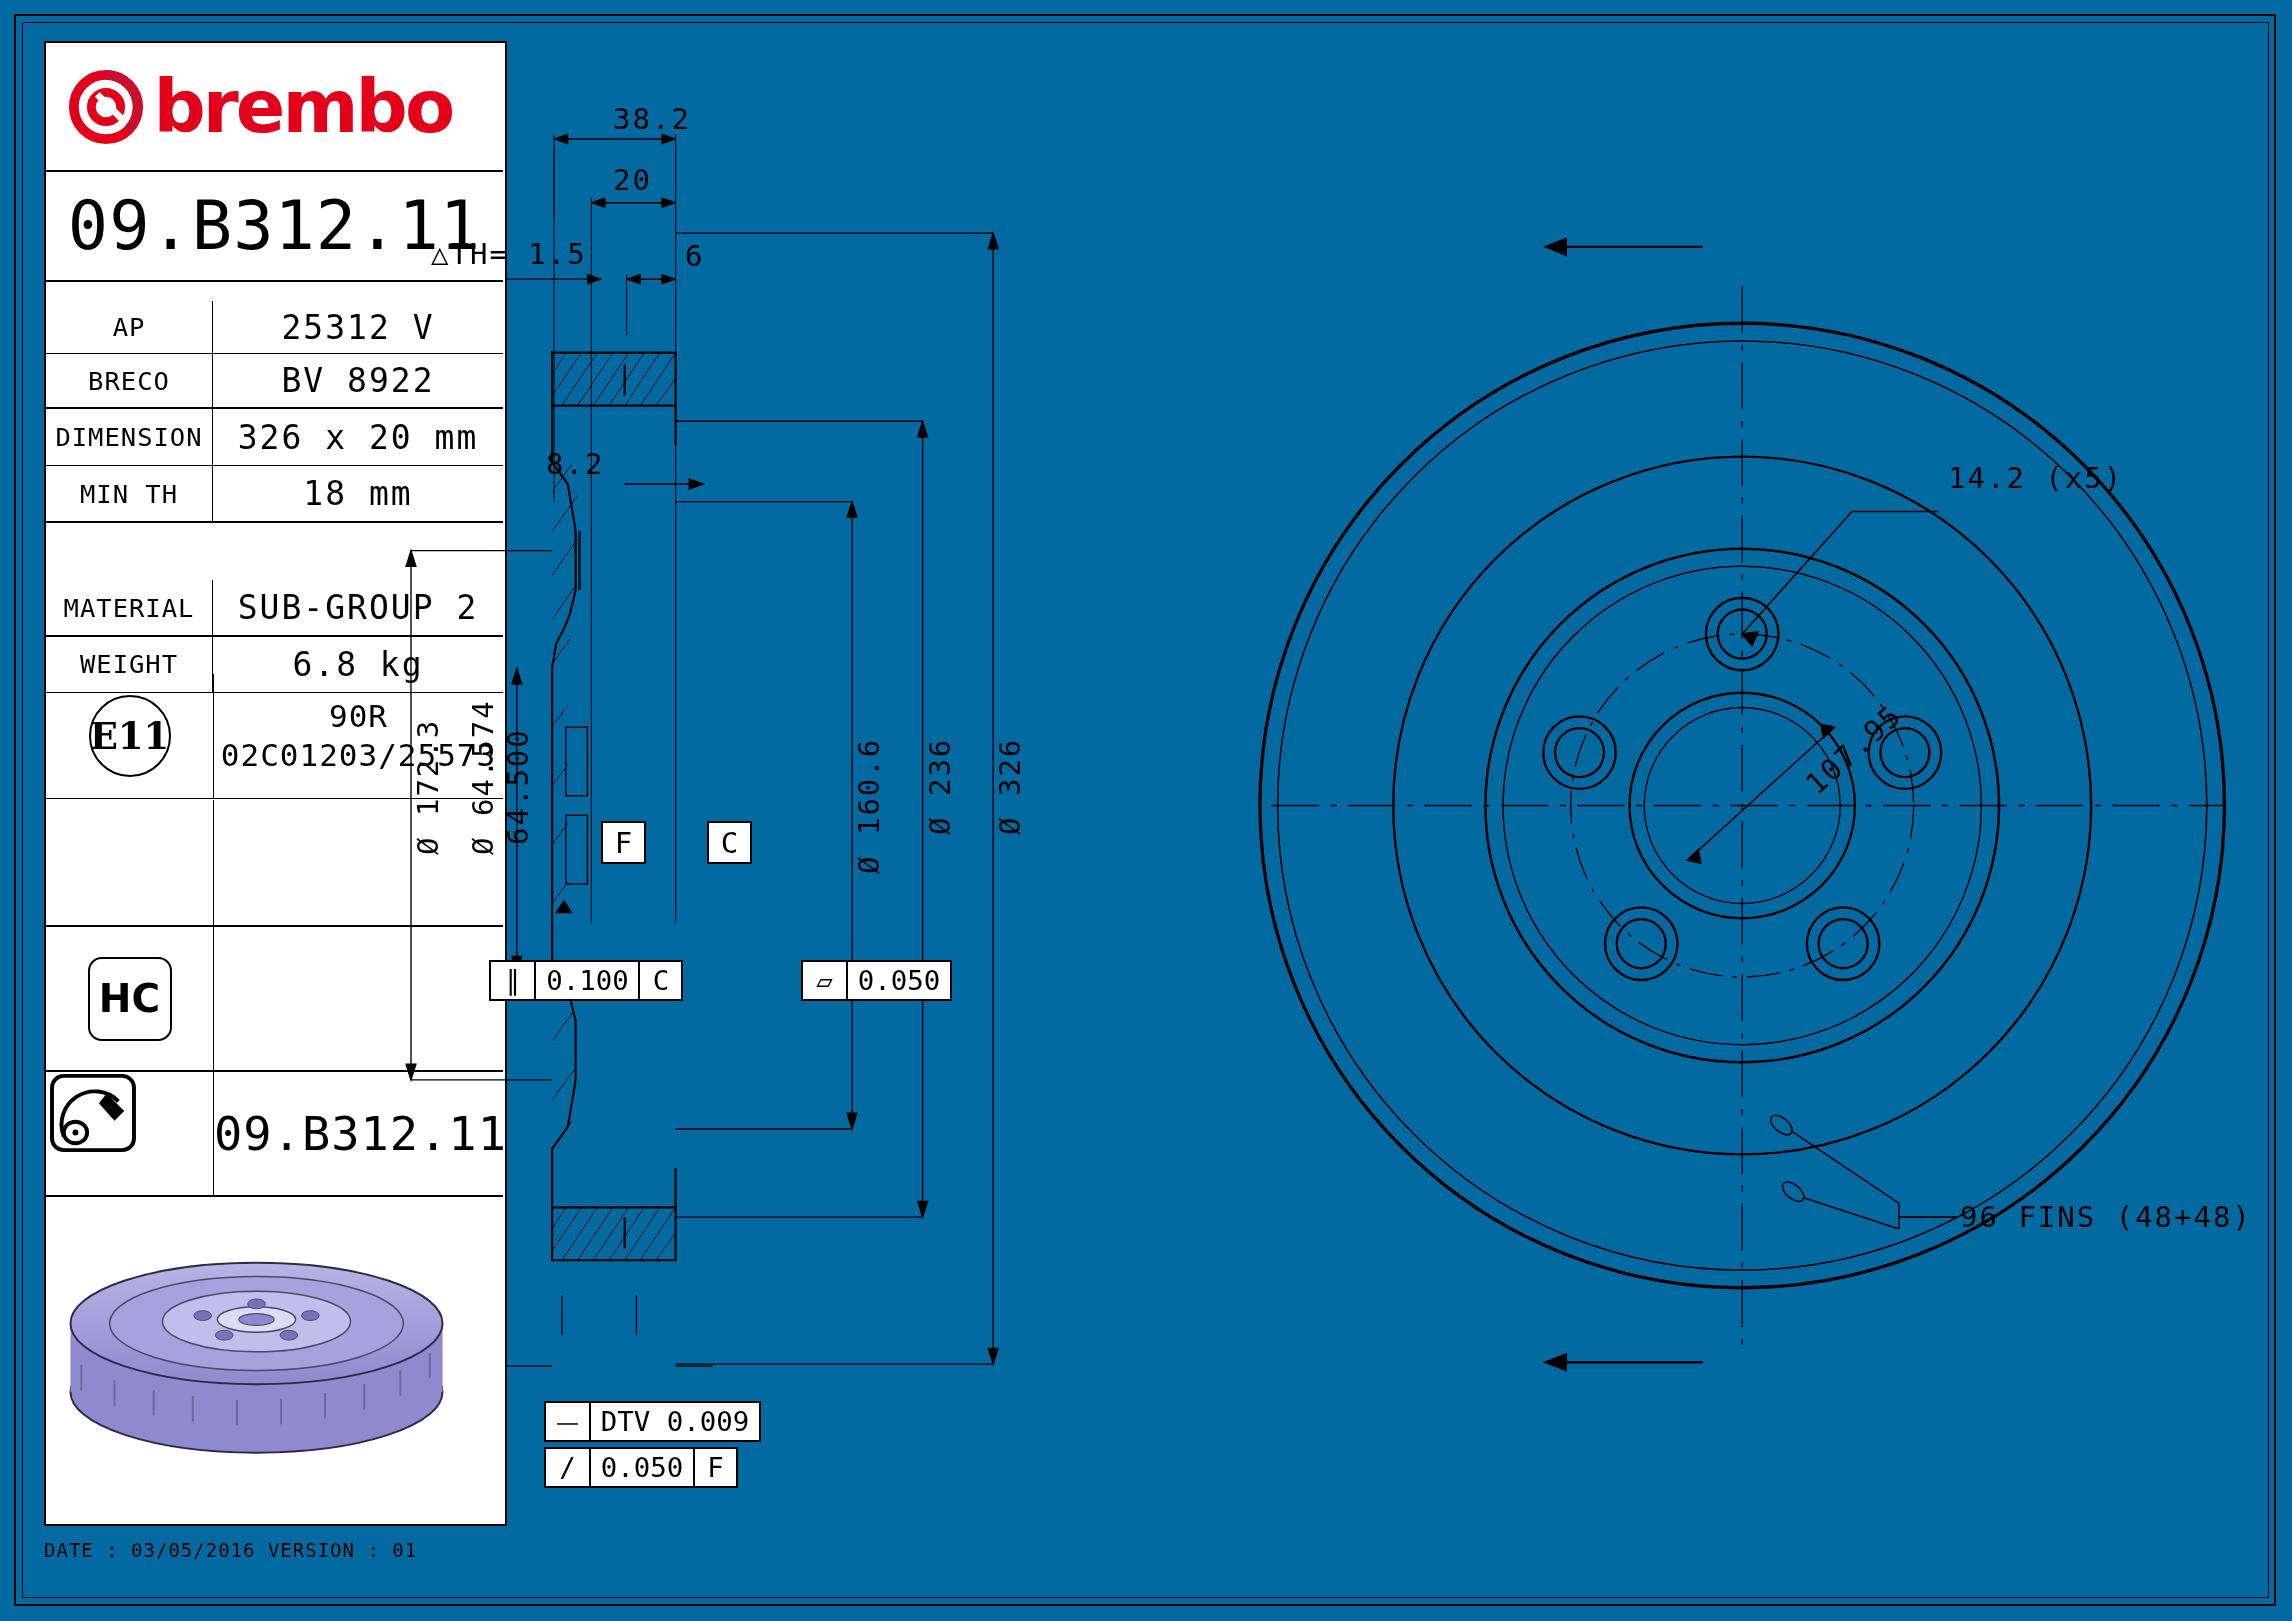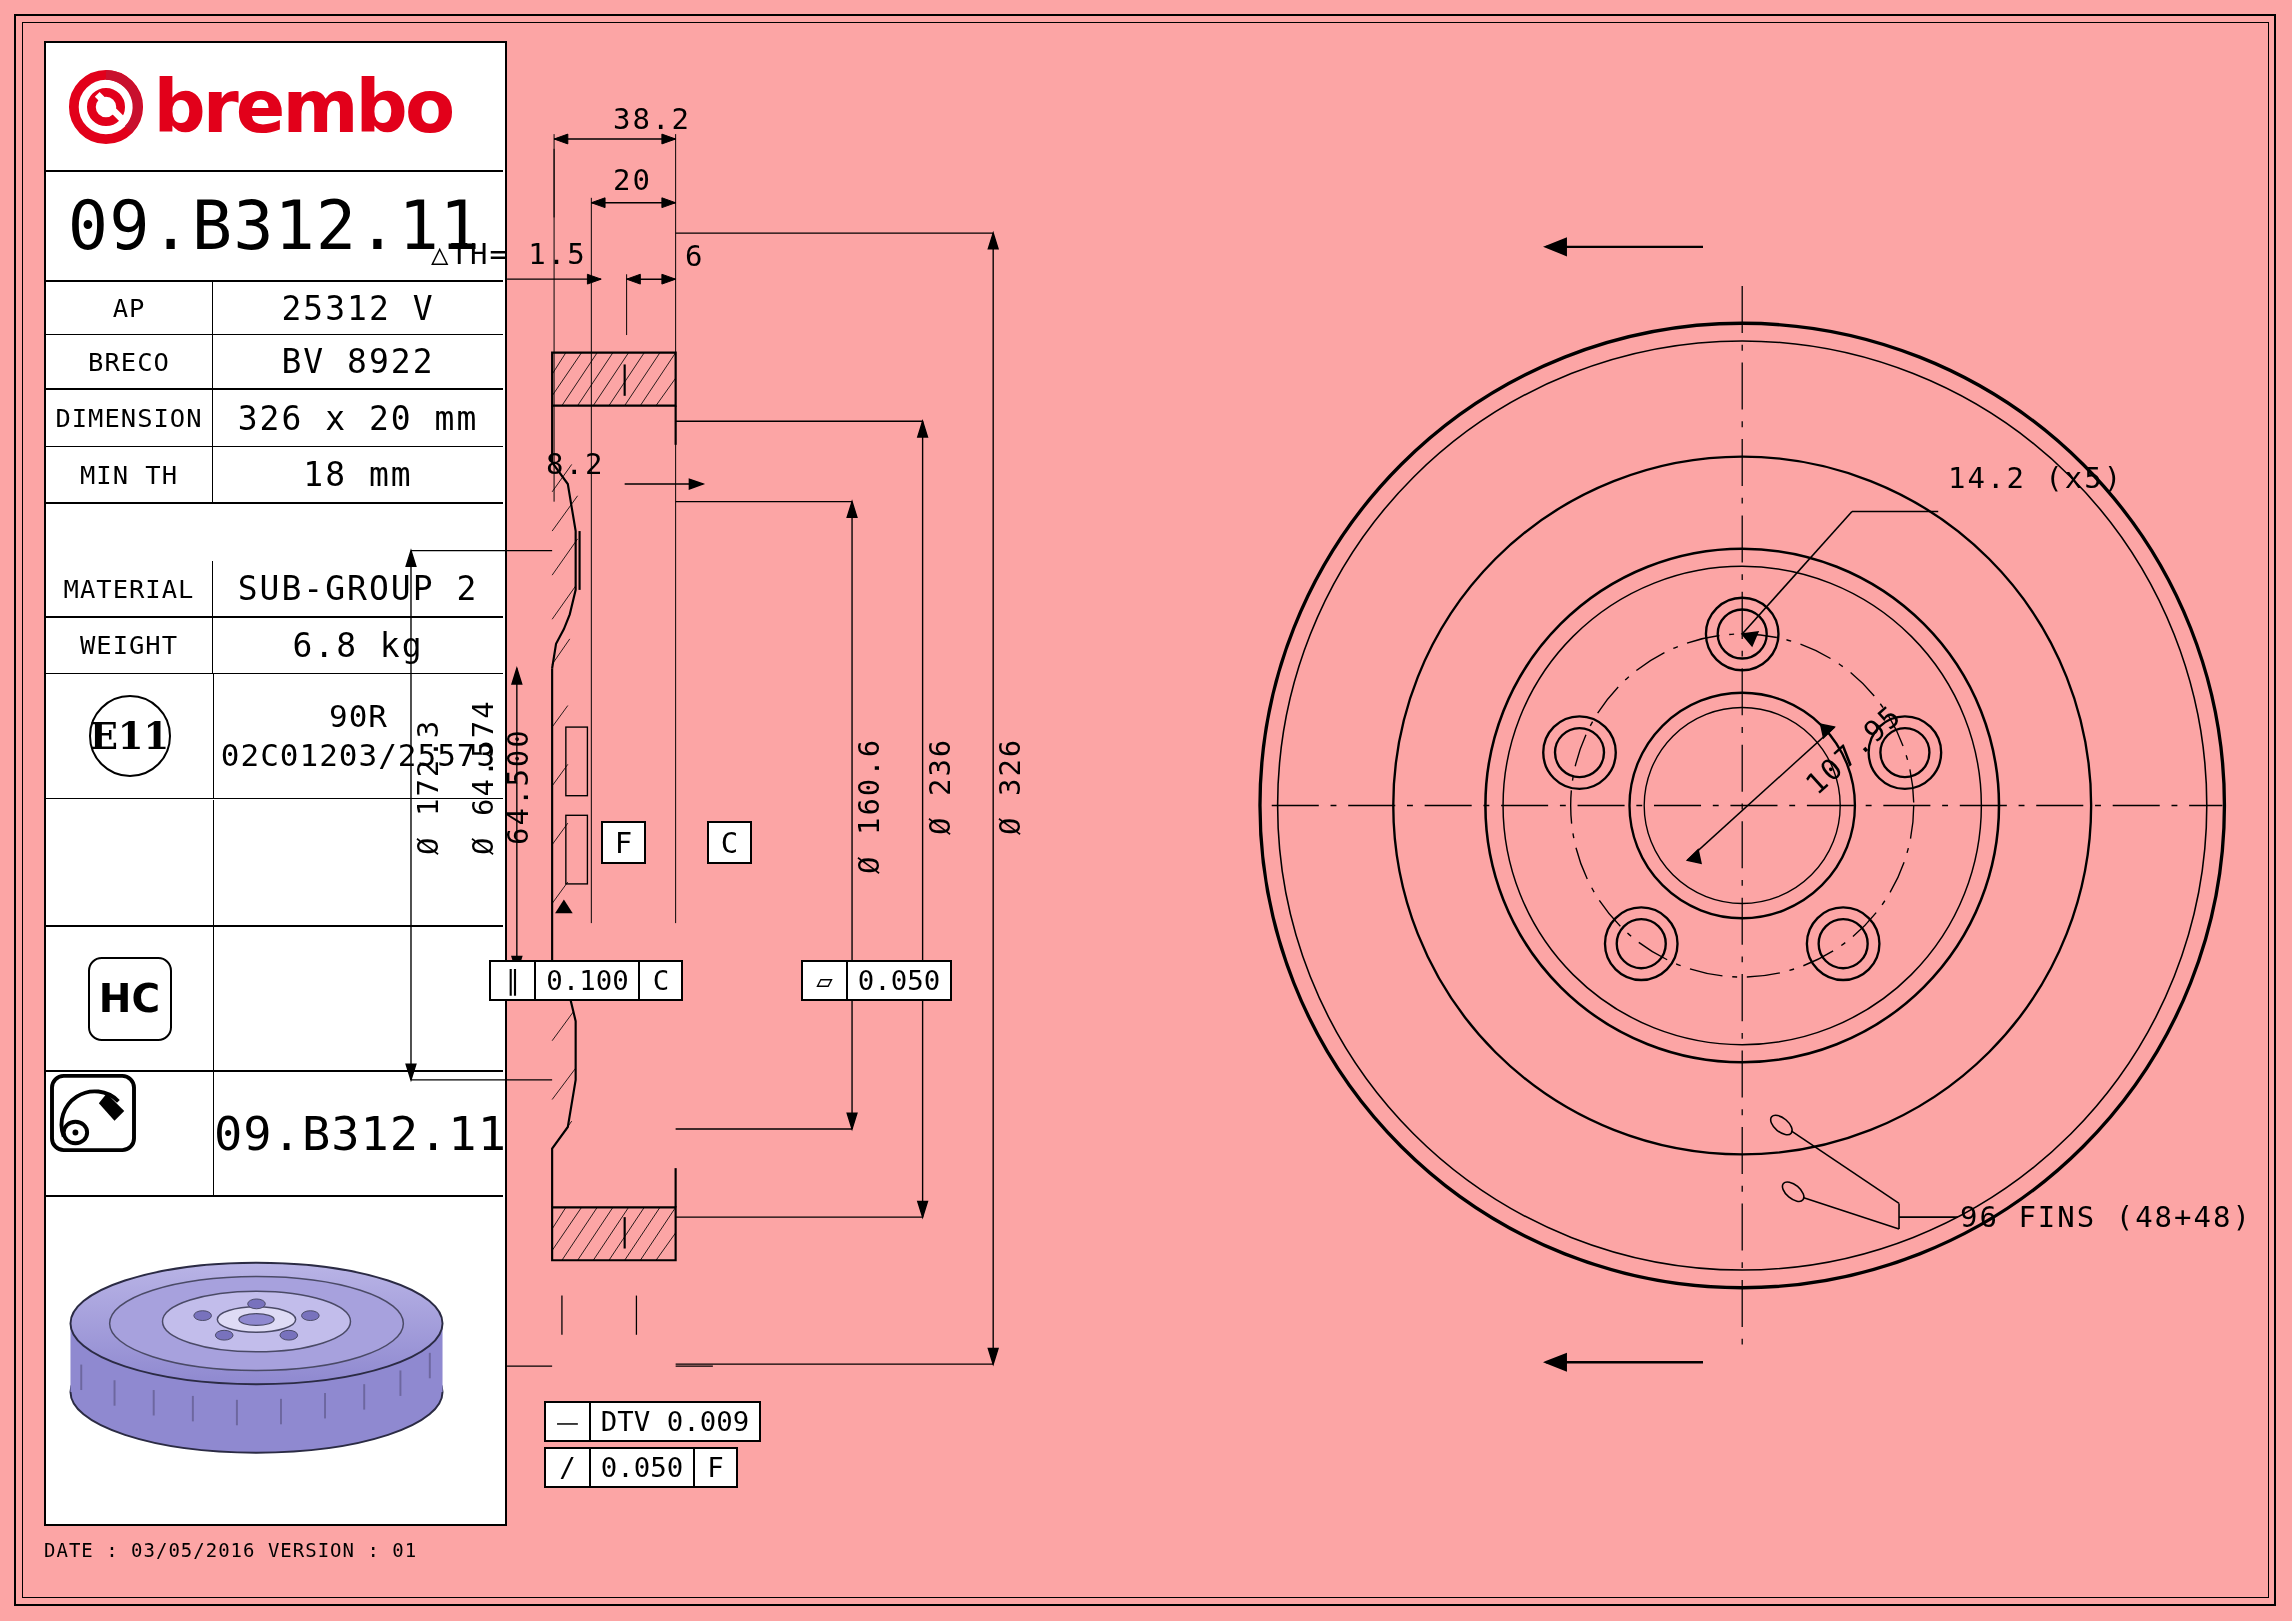--- a/index.html
+++ b/index.html
@@ -1,36 +1,36 @@
 <!DOCTYPE html>
 <html><head>
 <meta charset="utf-8">
 <style>
   html,body{margin:0;padding:0;background:#ffffff;}
   body{font-family:"DejaVu Sans Mono", monospace;color:#000;}
-  #page{position:relative;width:2293px;height:1621px;background:#fca5a5;overflow:hidden;}
+  #page{position:relative;width:2293px;height:1621px;background:#0369a1;overflow:hidden;}
 
   
   .frame{position:absolute;left:13.7px;top:13.7px;width:2262px;height:1592px;border:2.9px solid #000;box-sizing:border-box;}
   .frame-inner{position:absolute;left:21.6px;top:21.6px;width:2247px;height:1576px;border:1px solid #000;box-sizing:border-box;}
 
   
   .panel{position:absolute;left:44px;top:41px;width:463px;height:1529px;box-sizing:border-box;}
   .panel-box{position:absolute;left:0;top:0;width:463px;height:1485px;border:2.9px solid #000;box-sizing:border-box;background:#fff;}
 
   .logo-cell{position:absolute;left:0;top:0;width:457px;height:129px;border-bottom:2.9px solid #000;box-sizing:border-box;
              display:flex;align-items:center;padding-left:21.6px;}
   .logo-mark{width:76px;height:76px;flex:0 0 76px;position:relative;}
   .logo-text{font-family:"DejaVu Sans", sans-serif;font-weight:bold;font-size:73px;color:#E2001A;letter-spacing:-2.9px;margin-left:9.8px;line-height:1;}
 
   .code-cell{position:absolute;left:0;top:129px;width:457px;height:110px;border-bottom:2.9px solid #000;box-sizing:border-box;
              display:flex;align-items:center;justify-content:center;}
   .code-text{font-size:67px;letter-spacing:1px;font-weight:500;}
 
-  .trow{position:absolute;left:0;width:457px;box-sizing:border-box;display:flex;}
+  .trow{position:absolute;left:0;width:457px;box-sizing:border-box;display:flex;margin-top:19px;}
   .tcell-l{width:167px;flex:0 0 167px;border-right:1px solid #000;box-sizing:border-box;
            display:flex;align-items:center;justify-content:center;font-size:25.5px;letter-spacing:1px;}
   .tcell-r{flex:1;box-sizing:border-box;display:flex;align-items:center;justify-content:center;
            font-size:33px;letter-spacing:2px;}
   .b-bot{border-bottom:1px solid #000;}
   .b-bot2{border-bottom:2.9px solid #000;}
 
   
   .e11row{position:absolute;left:0;width:457px;height:125px;border-bottom:1px solid #000;box-sizing:border-box;display:flex;}
   .e11-l{width:167px;flex:0 0 167px;border-right:1px solid #000;display:flex;align-items:center;justify-content:center;}

